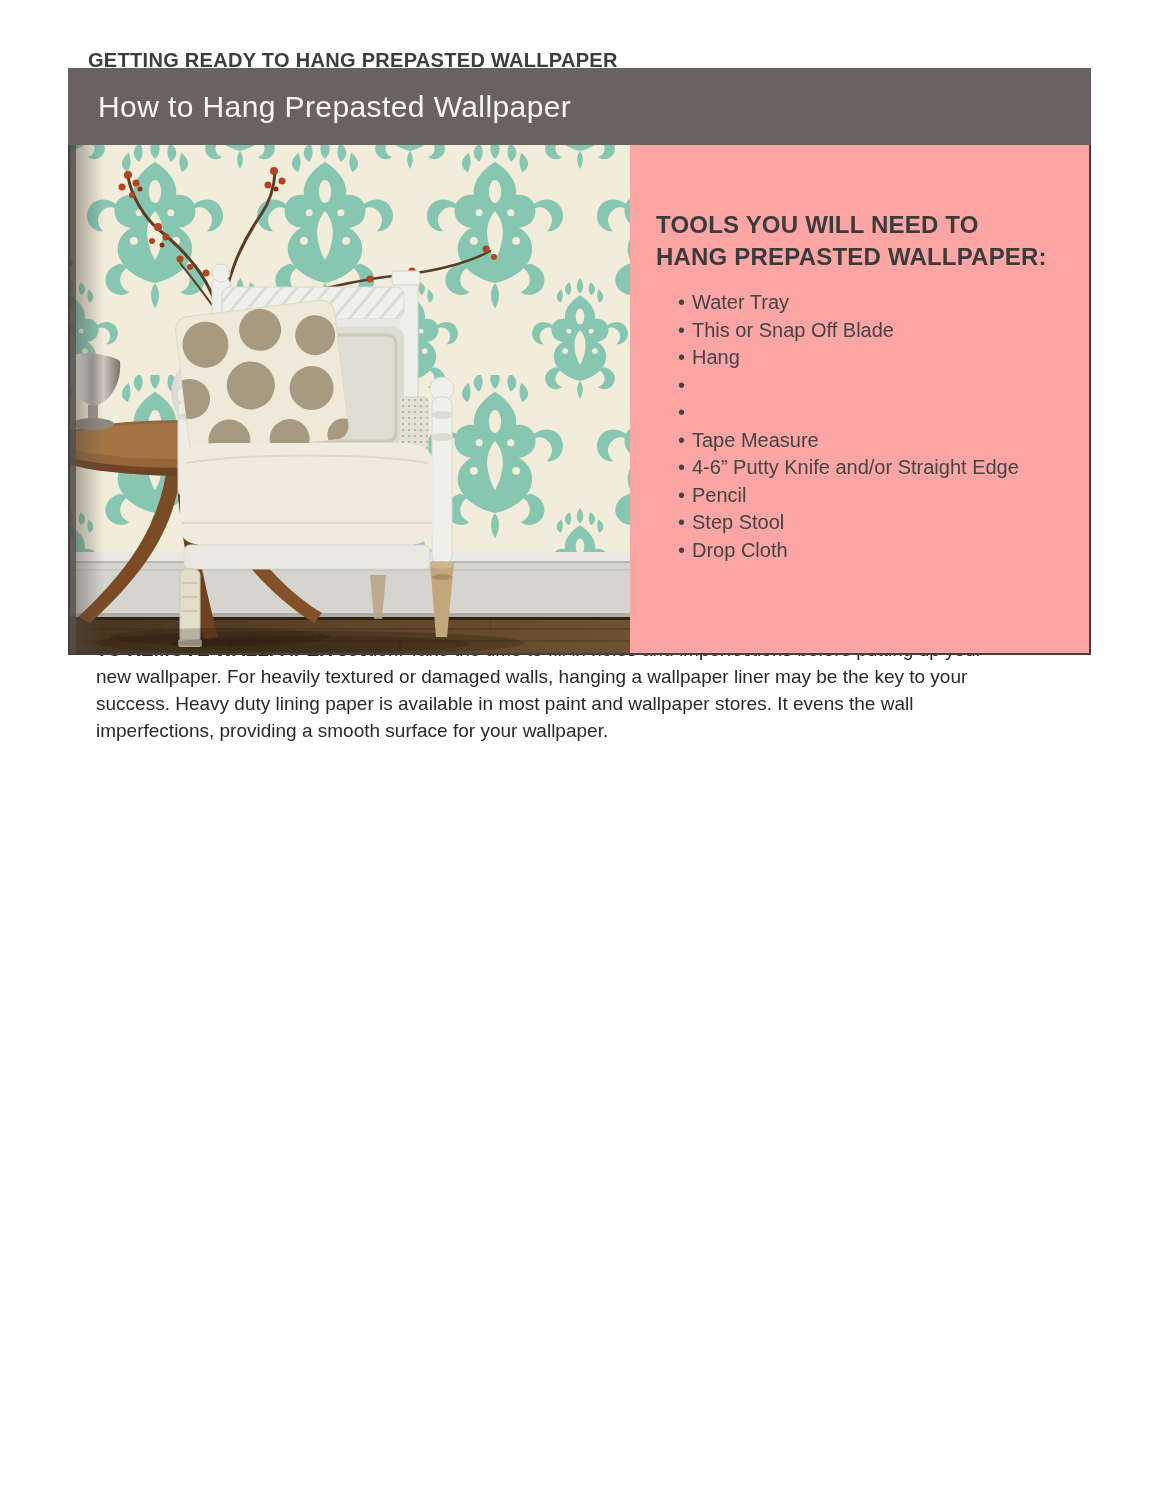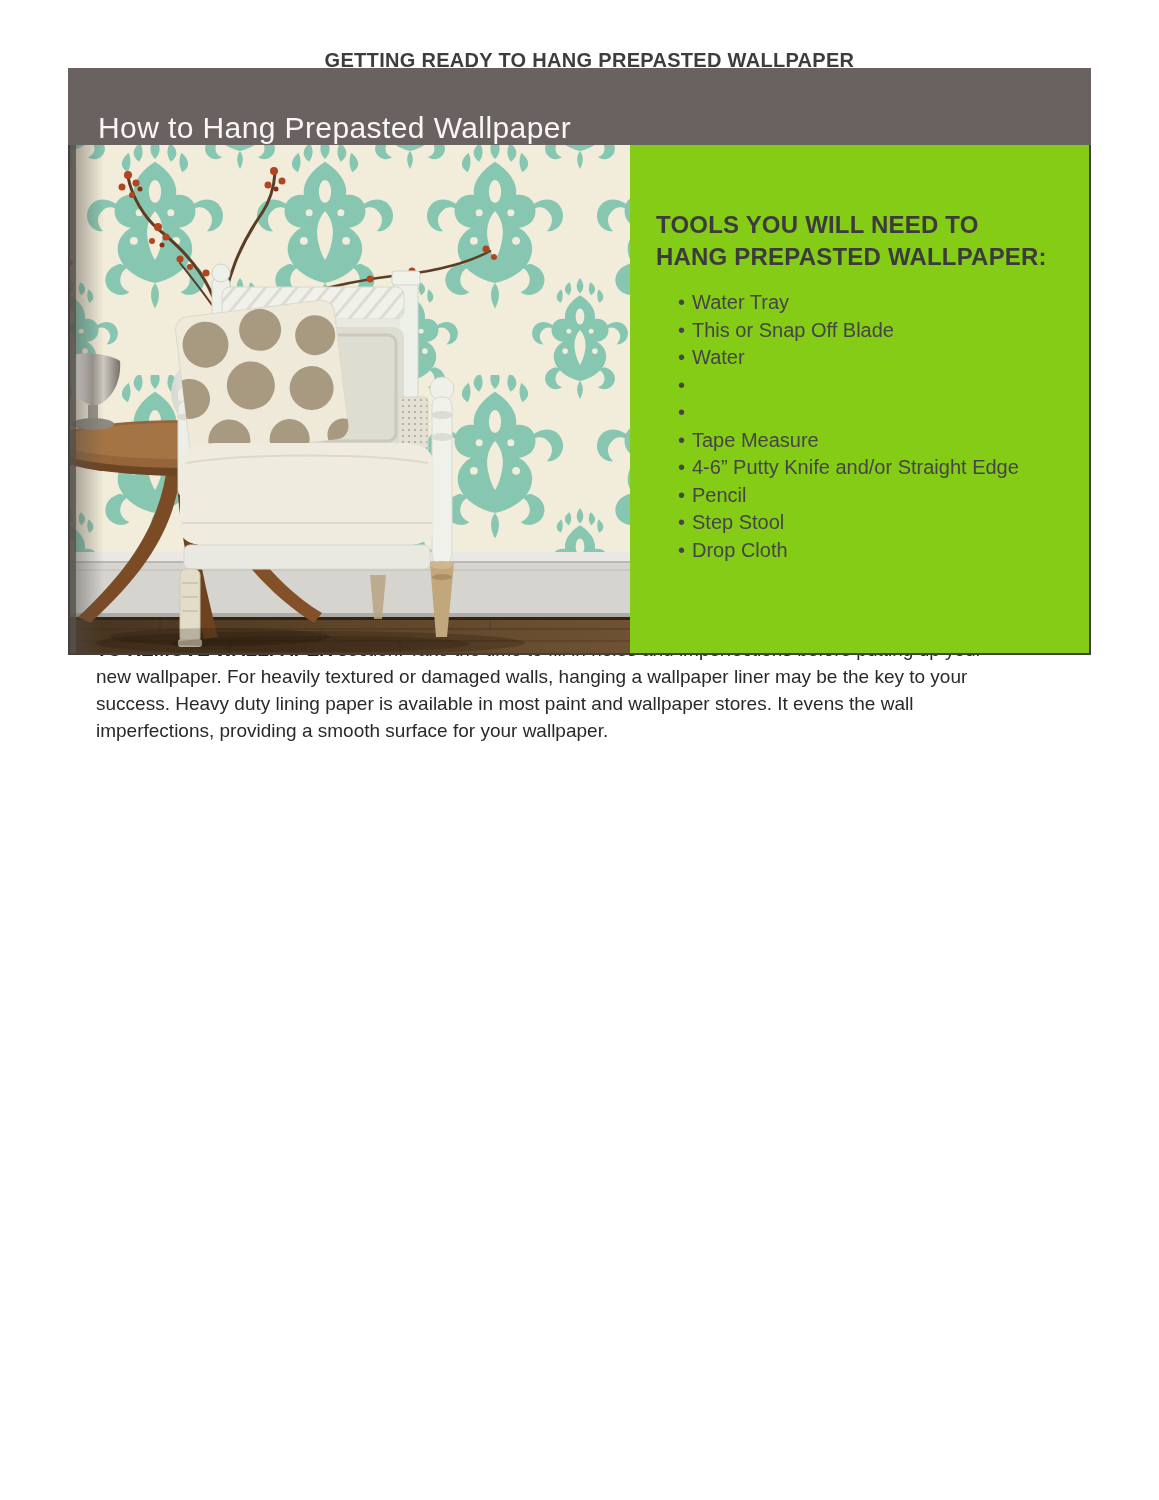--- a/index.html
+++ b/index.html
@@ -1,35 +1,35 @@
 <!DOCTYPE html>
 <html><head>
 <meta charset="utf-8">
 <style>
   html,body{margin:0;padding:0;background:#ffffff;}
   body{width:1159px;height:1500px;position:relative;font-family:"Liberation Sans", sans-serif;color:#2a2828;}
   .page{position:absolute;inset:0;background:#ffffff;}
 
   
   .hero{position:absolute;left:68px;top:68px;width:1023px;}
-  .hero-header{height:77px;background:#6a6260;display:flex;align-items:flex-end;}
+  .hero-header{height:77px;background:#6a6260;display:flex;align-items:center;}
   .hero-title{color:#f8f7f5;font-size:30px;font-weight:400;letter-spacing:0.4px;padding-left:30px;}
   .hero-body{display:flex;border:2px solid #454040;border-top:none;height:510px;box-sizing:border-box;}
   .photo{width:560px;height:100%;flex:0 0 auto;overflow:hidden;position:relative;}
   .photo svg{display:block;}
-  .tools{flex:1 1 auto;background:#84cc16;padding:64px 28px 16px 26px;box-sizing:border-box;}
+  .tools{flex:1 1 auto;background:#fca5a5;padding:64px 28px 16px 26px;box-sizing:border-box;}
   .tools h2{margin:0 0 16px 0;font-size:24px;line-height:32px;font-weight:700;color:#3c3b3c;letter-spacing:0.2px;max-width:400px;}
   .tools ul{list-style:none;margin:14px 0 0 22px;padding:0;}
   .tools li{font-size:20px;line-height:27.5px;color:#454447;display:flex;}
   .tools .b{width:14px;flex:0 0 auto;color:#454447;}
 
   
   .sec{margin:0 68px 0 88px;}
   .sec1{margin-top:49px;}
-  .sec h3{margin:0 0 13px 0;font-size:20px;font-weight:700;color:#3e3d3d;letter-spacing:0.3px;text-align:center;}
+  .sec h3{margin:0 0 13px 0;font-size:20px;font-weight:700;color:#3e3d3d;letter-spacing:0.3px;}
   .intro{margin:0 0 12px 8px;font-size:19px;line-height:26px;color:#2a2828;}
   ol.steps{list-style:none;margin:0;padding:0 0 0 22px;max-width:972px;}
   ol.steps li{display:flex;margin:0 0 4px 0;font-size:19px;line-height:27px;color:#2a2828;}
   ol.steps .num{flex:0 0 auto;width:24px;text-align:right;margin-right:7px;}
   ol.steps .stx{flex:1 1 auto;max-width:935px;}
   .sec2{margin-top:52px;}
   .bodytext{margin:0 0 0 8px;font-size:19px;line-height:27px;color:#2a2828;max-width:925px;}
   .bodytext strong{font-weight:700;color:#222021;}
 </style>
 </head>
@@ -250,21 +250,21 @@
           <li>
               <span class="b">•</span>
               <span>Water Tray</span>
             </li>
           <li>
               <span class="b">•</span>
               <span>This or Snap Off Blade</span>
             </li>
           <li>
               <span class="b">•</span>
-              <span>Water</span>
+              <span>Hang</span>
             </li>
           <li>
               <span class="b">•</span>
             </li>
           <li>
               <span class="b">•</span>
             </li>
           <li>
               <span class="b">•</span>
               <span>Tape Measure</span>

